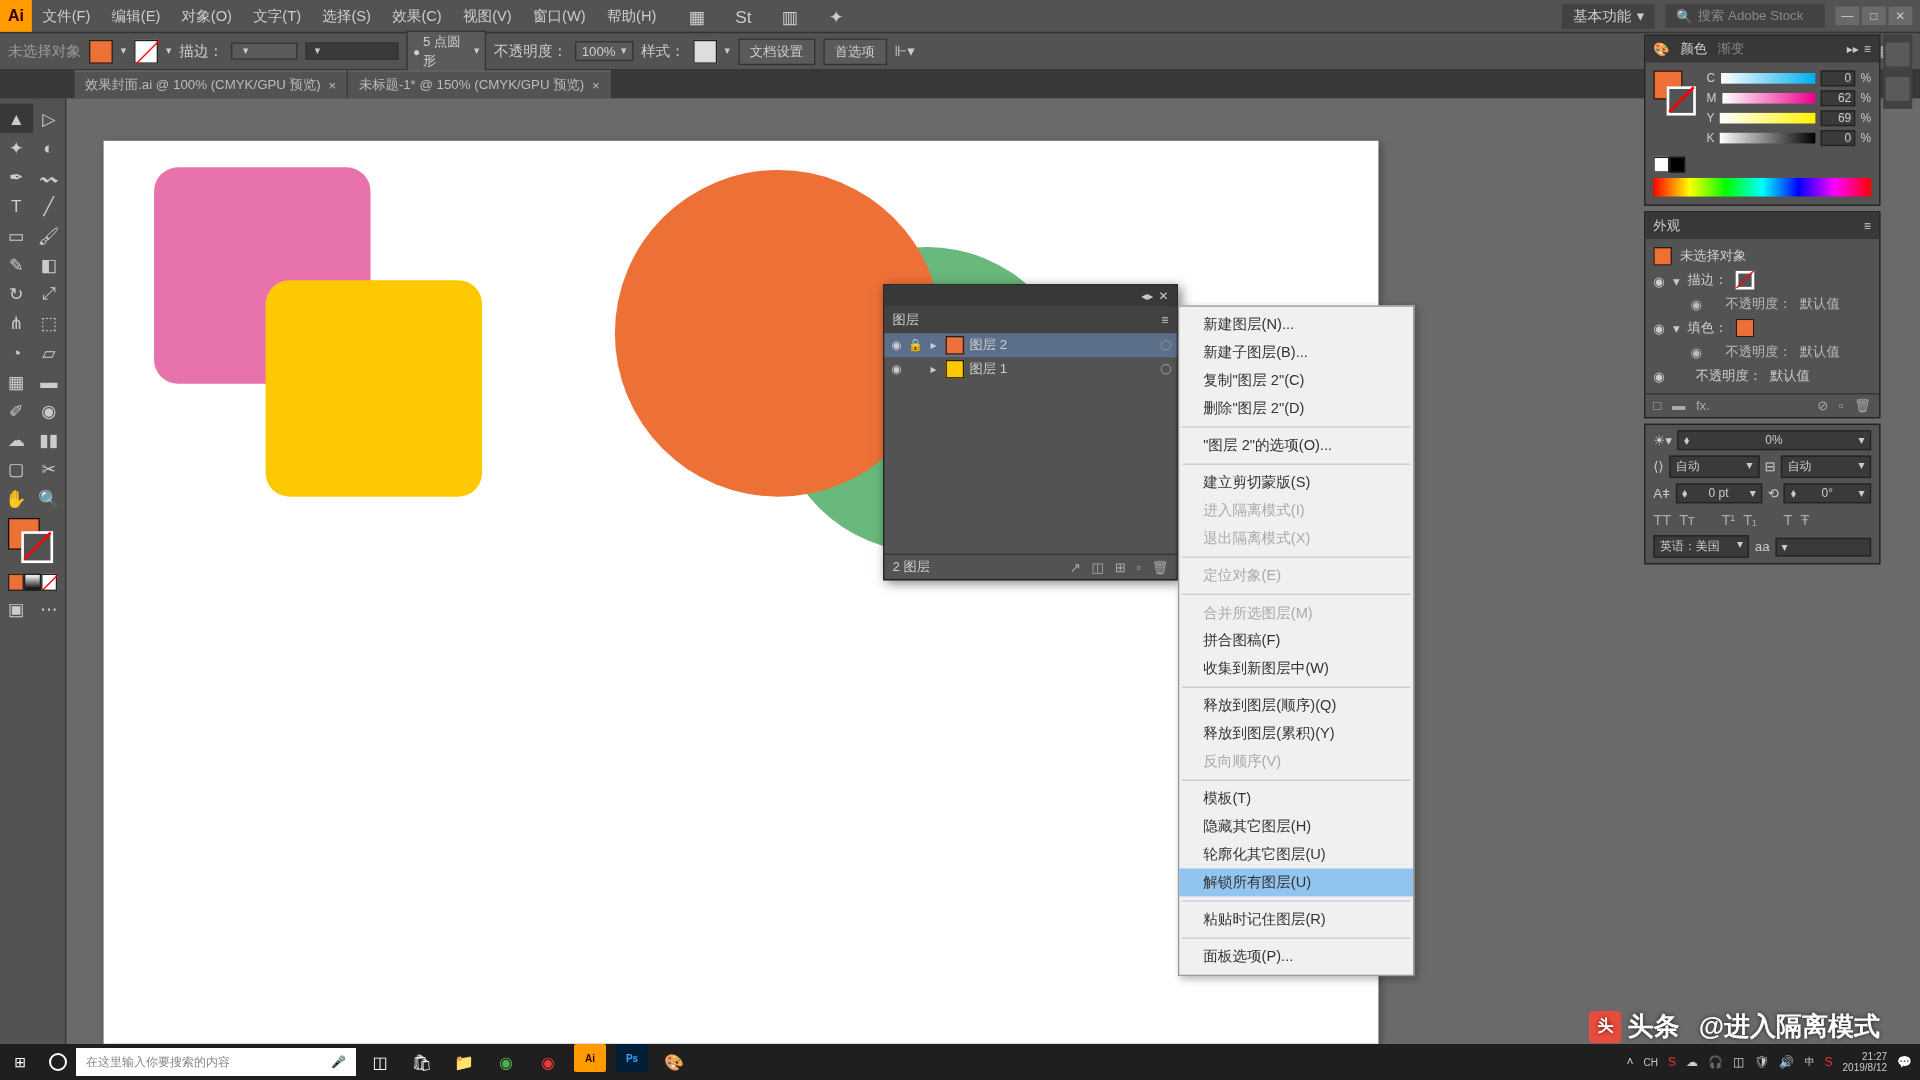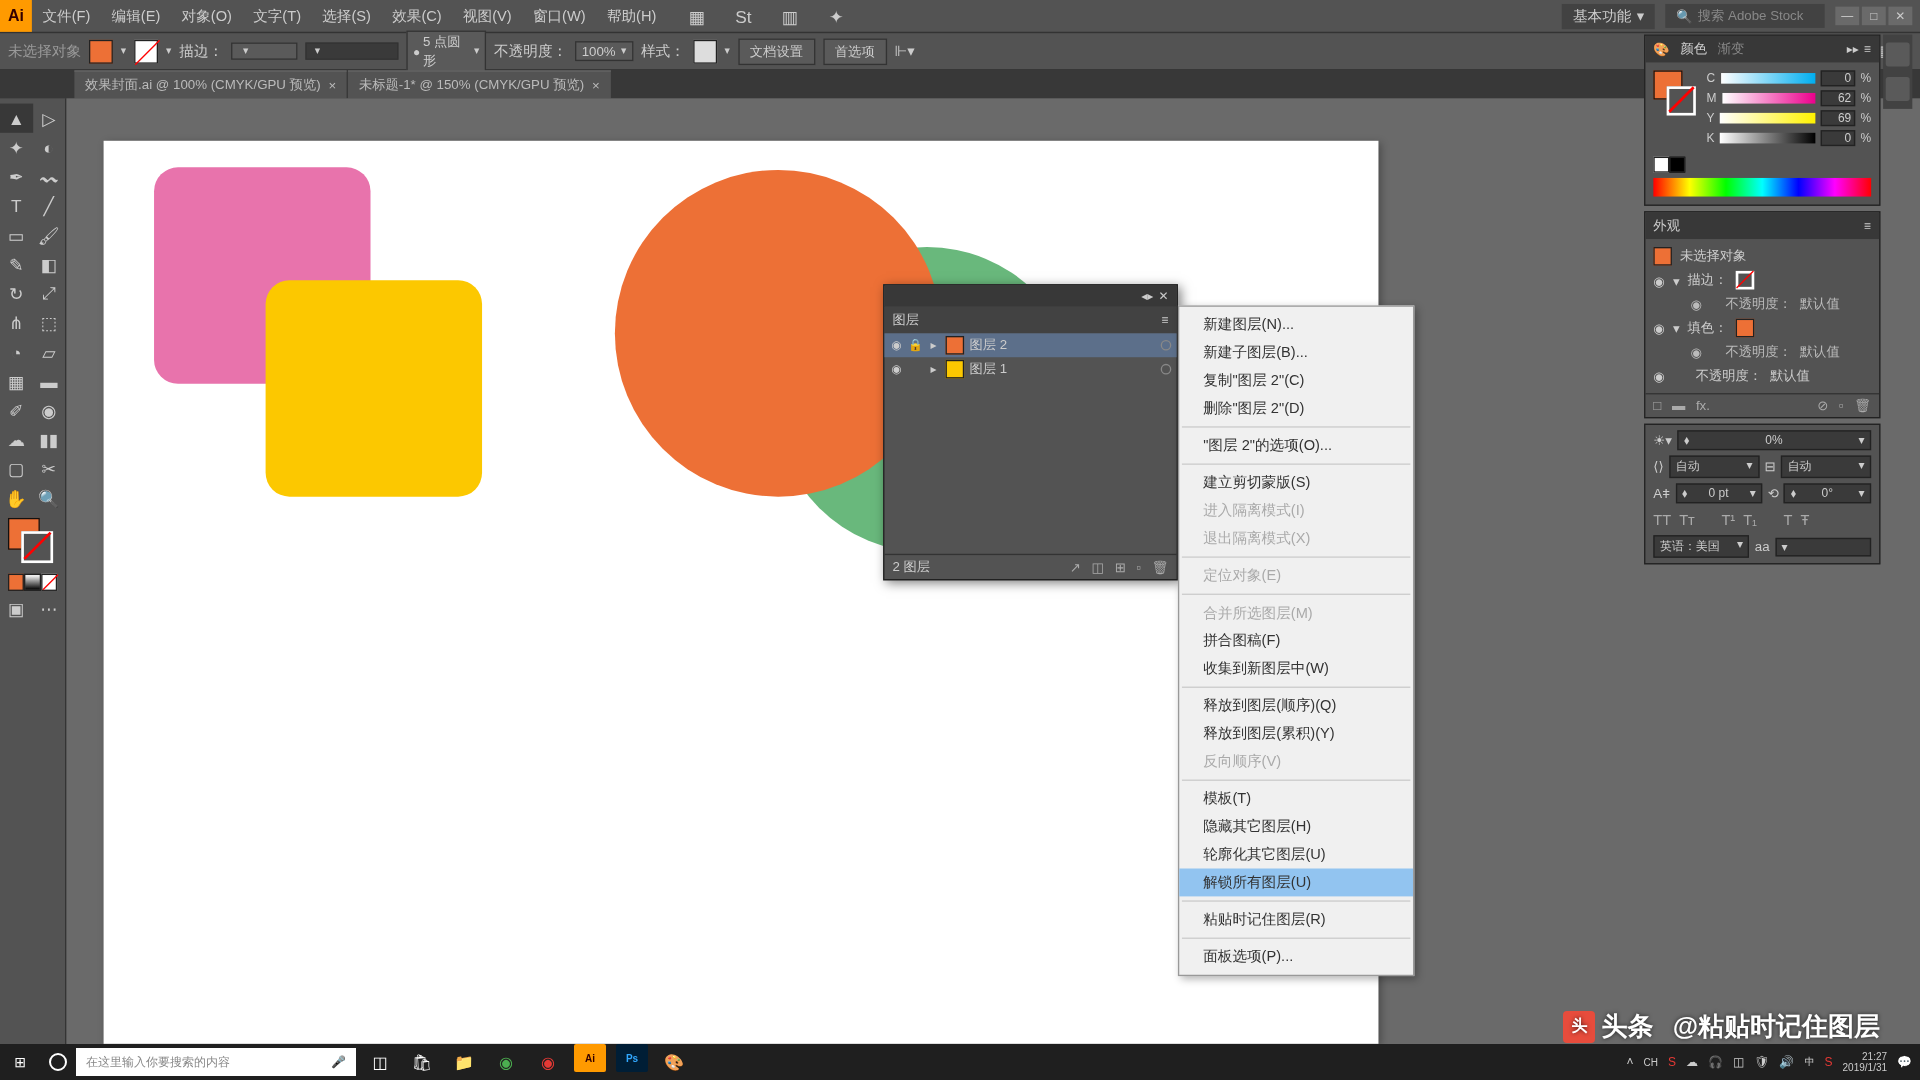--- a/index.html
+++ b/index.html
@@ -514,21 +514,21 @@
 </div>
 
 <div class="right-dock">
   <div class="dock-icon"></div>
   <div class="dock-icon"></div>
 </div>
 
 </div>
 
 <div class="watermark">
-  <div class="wm-logo">头</div><span>头条</span>&nbsp;<span>@粘贴时记住图层</span>
+  <div class="wm-logo">头</div><span>头条</span>&nbsp;<span>@进入隔离模式</span>
 </div>
 
 <div class="taskbar">
   <div class="start-btn">⊞</div>
   <div class="cortana">
       <div class="cortana-circle"></div>
     </div>
   <div class="tb-search">
       <span>在这里输入你要搜索的内容</span>
       <span>🎤</span>
@@ -549,17 +549,17 @@
     <span class="tray-icon" style="color:#e53935">S</span>
     <span class="tray-icon">☁</span>
     <span class="tray-icon">🎧</span>
     <span class="tray-icon">◫</span>
     <span class="tray-icon">🛡</span>
     <span class="tray-icon">🔊</span>
     <span>中</span>
     <span class="tray-icon" style="color:#e53935">S</span>
     <div style="text-align:right;line-height:1.1">
       <div>21:27</div>
-      <div>2019/1/31</div>
+      <div>2019/8/12</div>
     </div>
     <span class="tray-icon">💬</span>
   </div>
 </div>
 
 </body></html>

